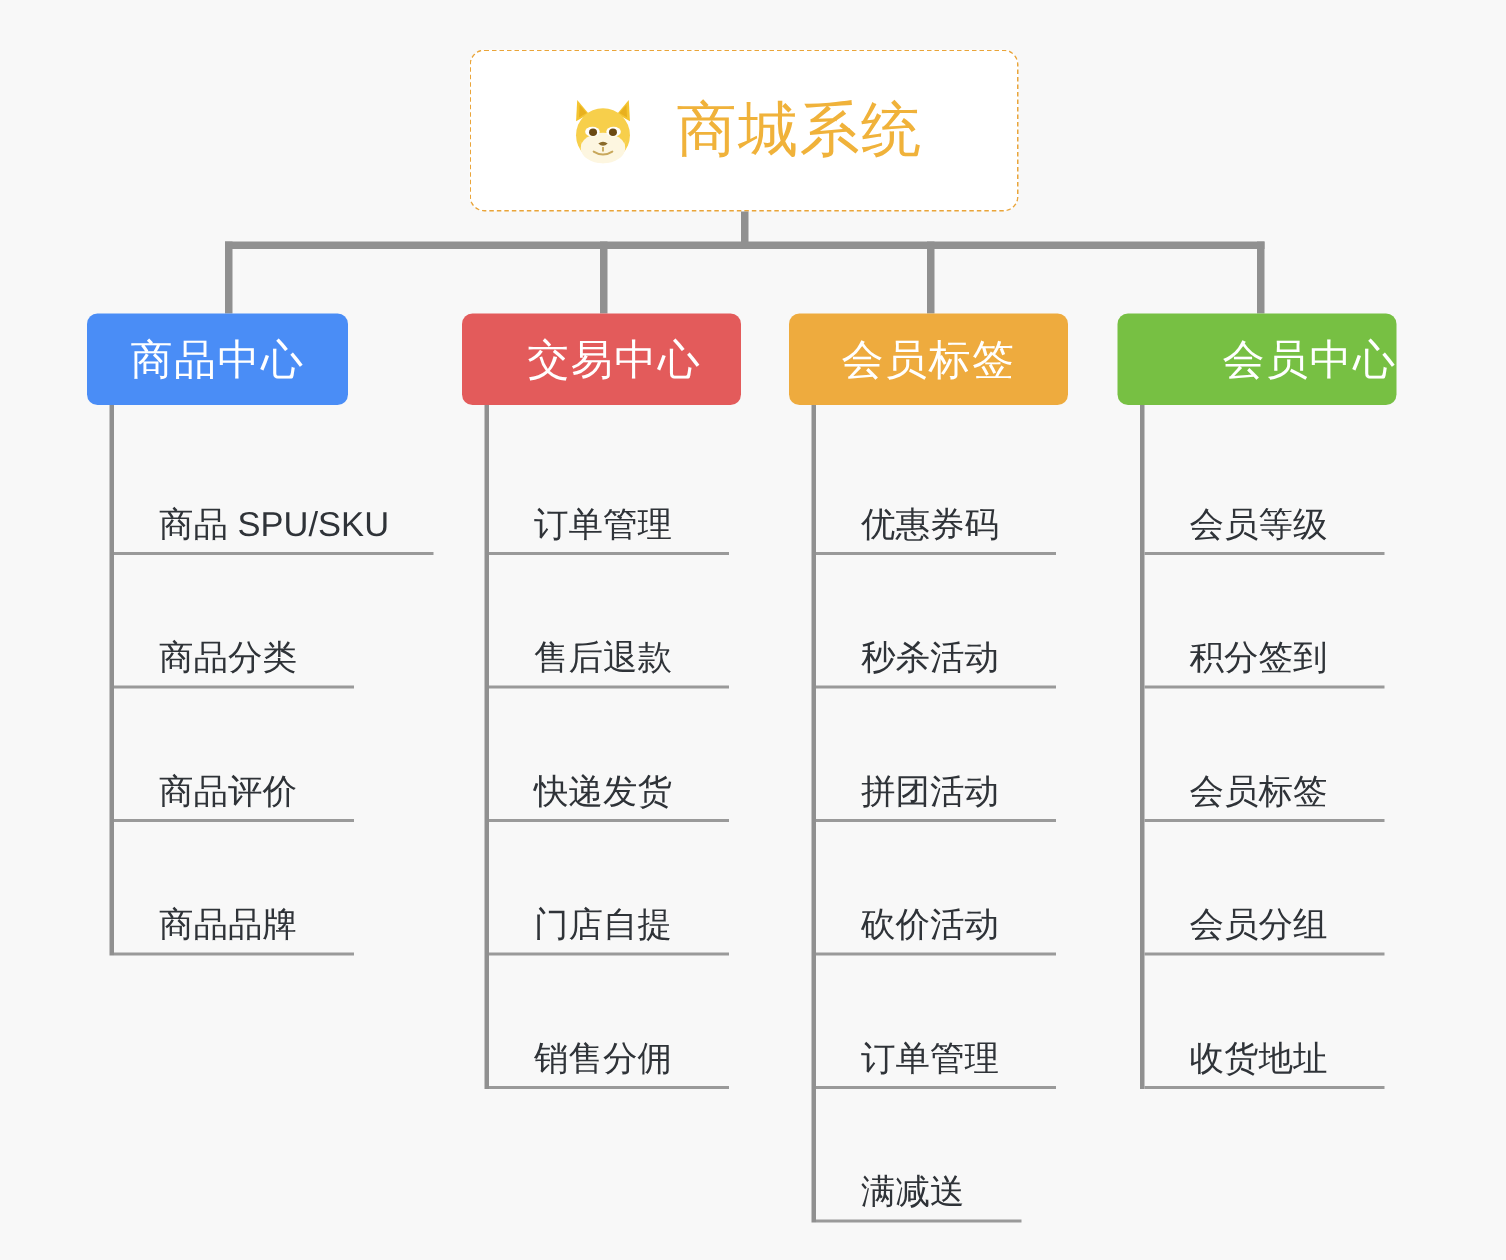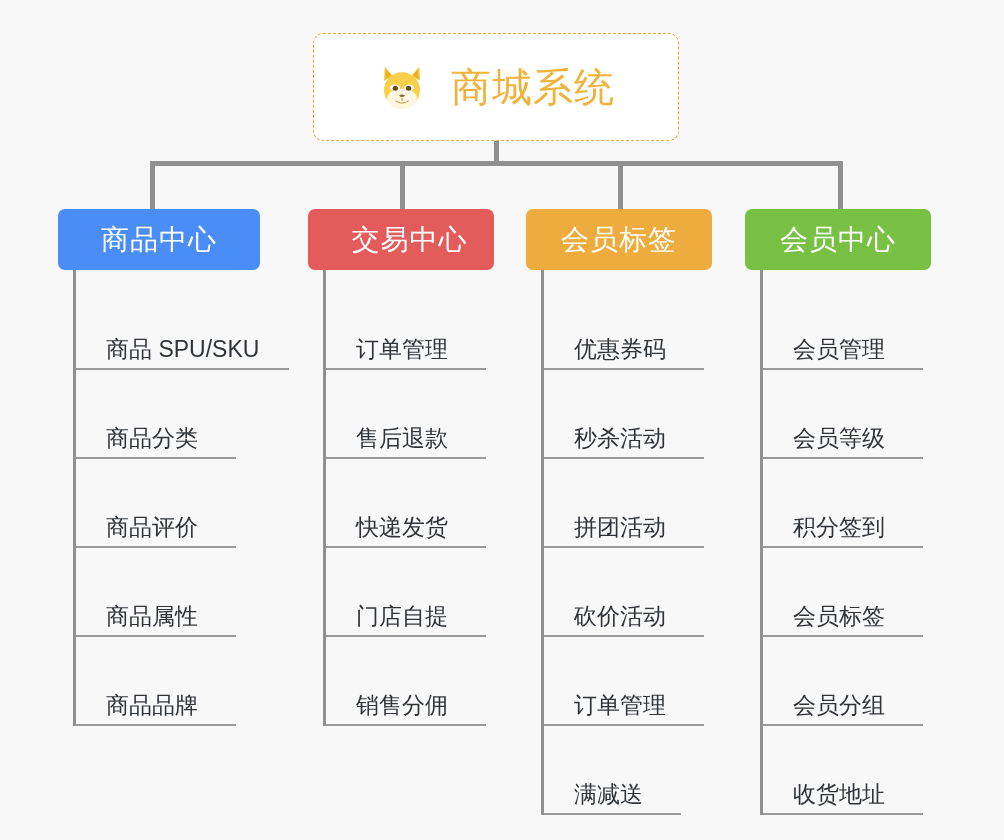--- a/index.html
+++ b/index.html
@@ -137,38 +137,34 @@
   <div class="line v-line" style="left:494px; top:141px; height:23px;"></div>
 
   <div class="line h-line" style="left:150px; top:161px; width:693px;"></div>
 
   <div class="line v-line" style="left:150px; top:161px; height:48px;"></div>
   <div class="line v-line" style="left:400px; top:161px; height:48px;"></div>
   <div class="line v-line" style="left:618px; top:161px; height:48px;"></div>
   <div class="line v-line" style="left:838px; top:161px; height:48px;"></div>
 
   <div class="branch" style="left:58px;">
-    <div class="branch-head" style="width:202px; background:#4a8df6;">
+    <div class="branch-head" style="width:174px; background:#4a8df6;">
       <span class="branch-head-label">商品中心</span>
     </div>
     <div class="leaf-wrap">
       <div class="leaf">
         <span class="leaf-label">商品 SPU/SKU</span>
         <span class="leaf-underline" style="width:213px;"></span>
       </div>
       <div class="leaf">
         <span class="leaf-label">商品分类</span>
         <span class="leaf-underline" style="width:160px;"></span>
       </div>
       <div class="leaf">
         <span class="leaf-label">商品评价</span>
-        <span class="leaf-underline" style="width:160px;"></span>
-      </div>
-      <div class="leaf">
-        <span class="leaf-label">商品属性</span>
         <span class="leaf-underline" style="width:160px;"></span>
       </div>
       <div class="leaf">
         <span class="leaf-label">商品品牌</span>
         <span class="leaf-underline" style="width:160px;"></span>
       </div>
     </div>
   </div>
 
   <div class="branch" style="left:308px;">
@@ -225,29 +221,25 @@
         <span class="leaf-underline" style="width:160px;"></span>
       </div>
       <div class="leaf">
         <span class="leaf-label">满减送</span>
         <span class="leaf-underline" style="width:137px;"></span>
       </div>
     </div>
   </div>
 
   <div class="branch" style="left:745px;">
-    <div class="branch-head" style="width:186px; background:#77c043;">
+    <div class="branch-head" style="width:186px; background:#77c043;justify-content:flex-end;">
       <span class="branch-head-label">会员中心</span>
     </div>
     <div class="leaf-wrap">
       <div class="leaf">
-        <span class="leaf-label">会员管理</span>
-        <span class="leaf-underline" style="width:160px;"></span>
-      </div>
-      <div class="leaf">
         <span class="leaf-label">会员等级</span>
         <span class="leaf-underline" style="width:160px;"></span>
       </div>
       <div class="leaf">
         <span class="leaf-label">积分签到</span>
         <span class="leaf-underline" style="width:160px;"></span>
       </div>
       <div class="leaf">
         <span class="leaf-label">会员标签</span>
         <span class="leaf-underline" style="width:160px;"></span>

